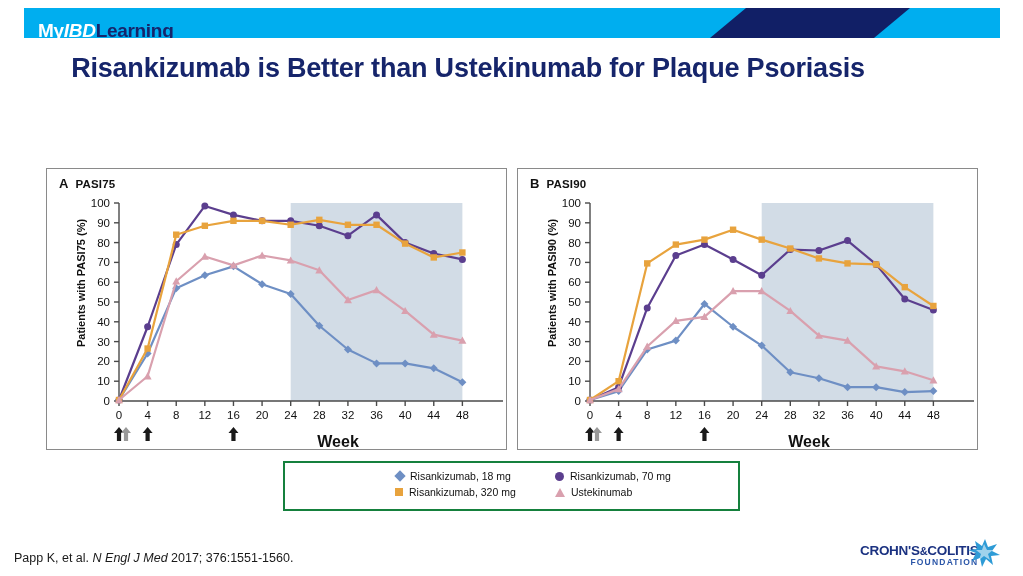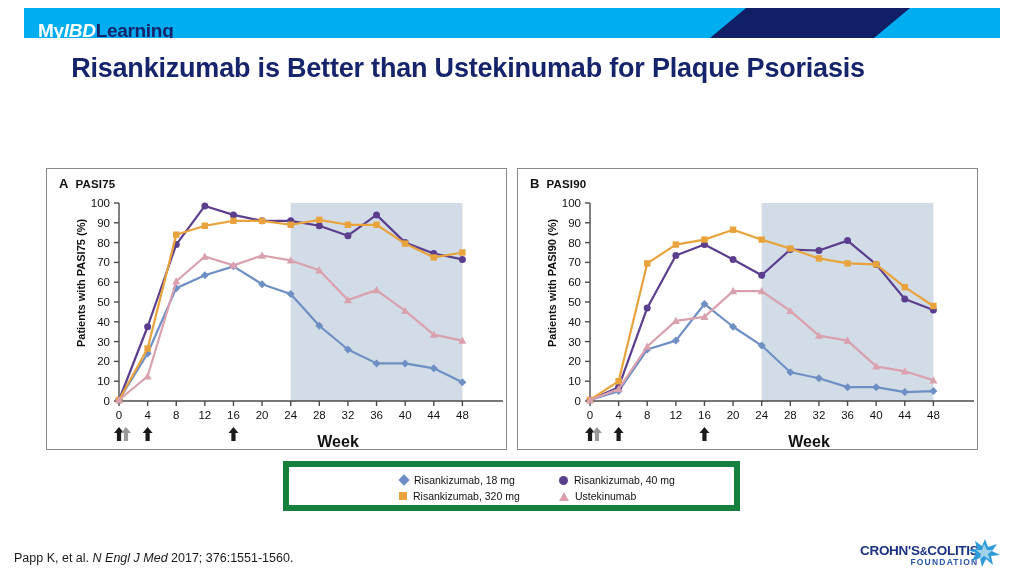--- a/index.html
+++ b/index.html
@@ -115,21 +115,21 @@
     color: #111;
   }
 
   
   #legend-box {
     position: absolute;
     left: 283px;
     top: 461px;
     width: 457px;
     height: 50px;
-    border: 6px solid #15803d;
+    border: 2px solid #15803d;
     background: #fff;
     box-sizing: border-box;
   }
   .legend-grid {
     position: absolute;
     left: 110px;
     top: 7px;
     display: grid;
     grid-template-columns: 160px 165px;
     grid-row-gap: 4px;
@@ -451,21 +451,21 @@
 </div>
 
 <div id="legend-box">
   <div class="legend-grid">
     <div class="legend-entry">
       <span class="lg-mark lg-diamond"></span>
       <span>Risankizumab, 18 mg</span>
     </div>
     <div class="legend-entry">
       <span class="lg-mark lg-circle"></span>
-      <span>Risankizumab, 40 mg</span>
+      <span>Risankizumab, 70 mg</span>
     </div>
     <div class="legend-entry">
       <span class="lg-mark lg-square"></span>
       <span>Risankizumab, 320 mg</span>
     </div>
     <div class="legend-entry">
       <span class="lg-mark lg-triangle"></span>
       <span>Ustekinumab</span>
     </div>
   </div>

